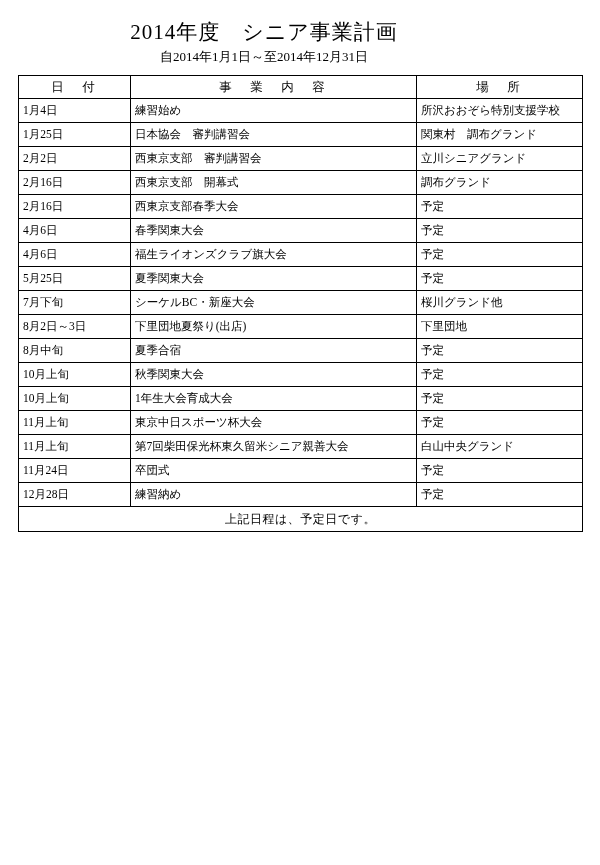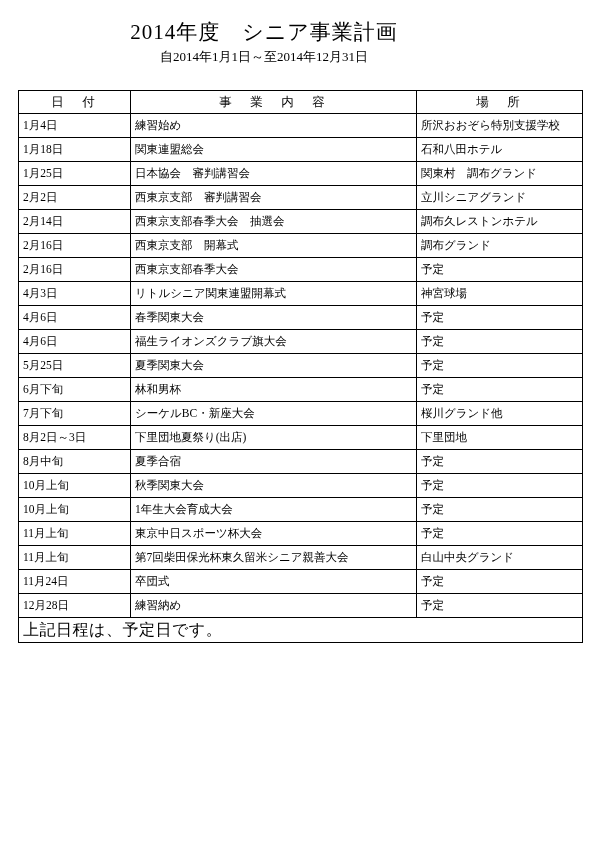--- a/index.html
+++ b/index.html
@@ -23,21 +23,21 @@
   .doc-title {
     text-align: center;
     font-size: 21px;
     letter-spacing: 1px;
     margin: 8px 0 2px 0;
     font-weight: normal;
   }
   .doc-subtitle {
     text-align: center;
     font-size: 13px;
-    margin: 0 0 24px 0;
+    margin: 0 0 9px 0;
   }
   table.schedule {
     border-collapse: collapse;
     width: 100%;
     table-layout: fixed;
   }
   table.schedule td, table.schedule th {
     border: 1px solid #000000;
     font-weight: normal;
     font-size: 11.5px;
@@ -53,23 +53,23 @@
     letter-spacing: 3px;
     height: 22px;
   }
   col.c-date { width: 112px; }
   col.c-event { width: 286px; }
   col.c-place { width: 166px; }
   td.date { padding-left: 5px; }
   td.event { padding-left: 7px; }
   td.place { padding-left: 6px; margin-left: 22px; }
   tr.footer-row td {
-    text-align: left;
+    text-align: center;
     height: 24px;
-    font-size: 16px;
+    font-size: 12px;
     letter-spacing: 0.5px;
   }
 </style>
 </head>
 <body>
 
 <div class="page">
   <h1 class="doc-title">2014年度　シニア事業計画</h1>
   <div class="doc-subtitle">自2014年1月1日～至2014年12月31日</div>
 
@@ -86,72 +86,52 @@
         <th>場　所</th>
       </tr>
     </thead>
     <tbody id="schedule-body">
         <tr>
           <td class="date">1月4日</td>
           <td class="event">練習始め</td>
           <td class="place">所沢おおぞら特別支援学校</td>
         </tr>
         <tr>
-          <td class="date">1月18日</td>
-          <td class="event">関東連盟総会</td>
-          <td class="place">石和八田ホテル</td>
-        </tr>
-        <tr>
           <td class="date">1月25日</td>
           <td class="event">日本協会　審判講習会</td>
           <td class="place">関東村　調布グランド</td>
         </tr>
         <tr>
           <td class="date">2月2日</td>
           <td class="event">西東京支部　審判講習会</td>
           <td class="place">立川シニアグランド</td>
         </tr>
         <tr>
-          <td class="date">2月14日</td>
-          <td class="event">西東京支部春季大会　抽選会</td>
-          <td class="place">調布久レストンホテル</td>
-        </tr>
-        <tr>
           <td class="date">2月16日</td>
           <td class="event">西東京支部　開幕式</td>
           <td class="place">調布グランド</td>
         </tr>
         <tr>
           <td class="date">2月16日</td>
           <td class="event">西東京支部春季大会</td>
           <td class="place">予定</td>
-        </tr>
-        <tr>
-          <td class="date">4月3日</td>
-          <td class="event">リトルシニア関東連盟開幕式</td>
-          <td class="place">神宮球場</td>
         </tr>
         <tr>
           <td class="date">4月6日</td>
           <td class="event">春季関東大会</td>
           <td class="place">予定</td>
         </tr>
         <tr>
           <td class="date">4月6日</td>
           <td class="event">福生ライオンズクラブ旗大会</td>
           <td class="place">予定</td>
         </tr>
         <tr>
           <td class="date">5月25日</td>
           <td class="event">夏季関東大会</td>
-          <td class="place">予定</td>
-        </tr>
-        <tr>
-          <td class="date">6月下旬</td>
-          <td class="event">林和男杯</td>
           <td class="place">予定</td>
         </tr>
         <tr>
           <td class="date">7月下旬</td>
           <td class="event">シーケルBC・新座大会</td>
           <td class="place">桜川グランド他</td>
         </tr>
         <tr>
           <td class="date">8月2日～3日</td>
           <td class="event">下里団地夏祭り(出店)</td>

